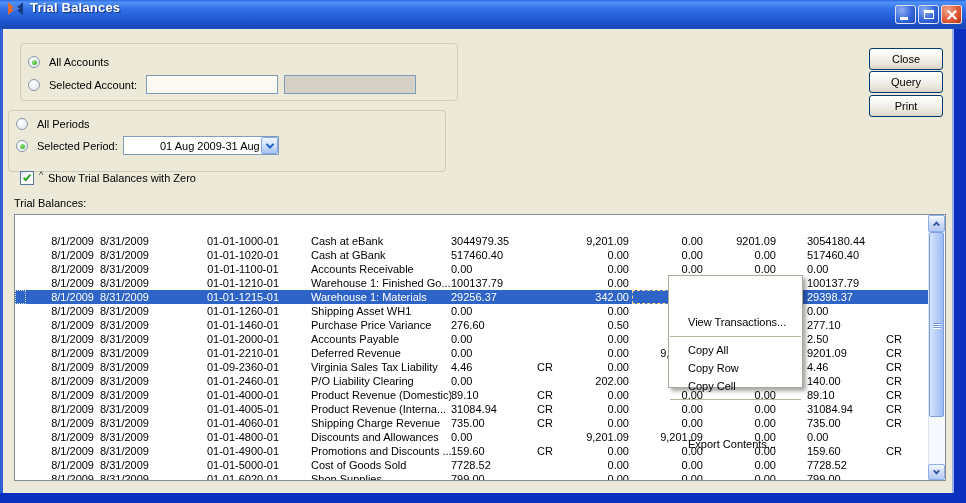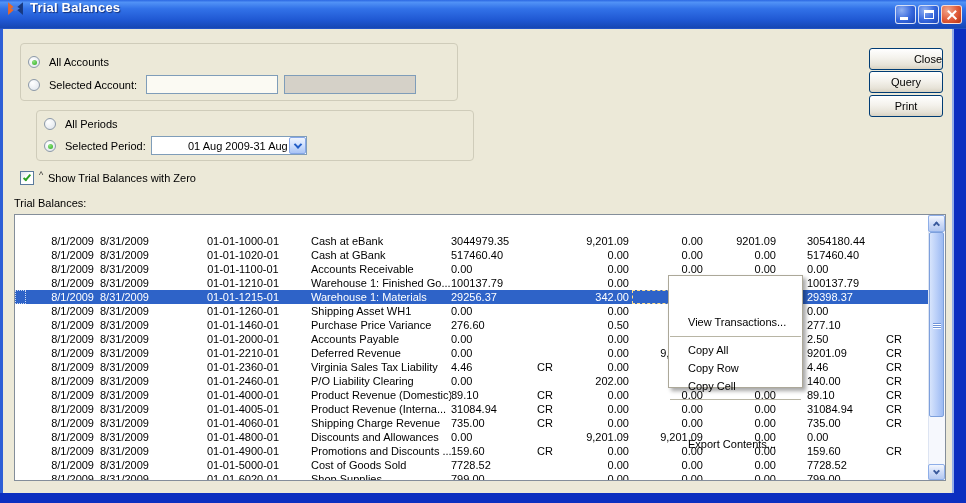--- a/index.html
+++ b/index.html
@@ -26,21 +26,21 @@
   .winbtn.close { background:radial-gradient(circle at 30% 25%,#f2a68c,#e05a38 55%,#b63212); }
   .glyph-min { position:absolute; left:4px; bottom:3px; width:8px; height:3px; background:#fff; }
   .glyph-max { position:absolute; left:5px; top:4px; width:10px; height:9px;
     border:1px solid #fff; border-top:3px solid #fff; }
   .glyph-x1,.glyph-x2 { position:absolute; left:4px; top:8px; width:12px; height:2.4px; background:#fff; }
   .glyph-x1 { transform:rotate(45deg); } .glyph-x2 { transform:rotate(-45deg); }
 
   
   .groupbox { position:absolute; border:1px solid #cfccba; border-radius:4px; background:#ece9d8; }
   .gb-accounts { left:20px; top:43px; width:438px; height:58px; }
-  .gb-periods  { left:36px; top:110px; width:438px; height:51px; }
+  .gb-periods  { left:8px; top:110px; width:438px; height:62px; }
 
   .radio { position:absolute; width:12px; height:12px; border-radius:50%;
     border:1px solid #8c99a8; background:radial-gradient(circle at 35% 30%,#fff,#dde3ea); }
   .radio.on::after { content:""; position:absolute; left:2.5px; top:2.5px; width:5px; height:5px;
     border-radius:50%; background:radial-gradient(circle at 35% 30%,#8ee27e,#2fae22); }
   .ctl-label { position:absolute; white-space:nowrap; }
 
   .textfield { position:absolute; height:19px; border:1px solid #7f9db9; background:#fbfaf3; }
   .textfield.disabled { background:#d5d1c8; }
 
@@ -55,21 +55,21 @@
   .checkbox { position:absolute; left:20px; top:171px; width:14px; height:14px;
     border:1px solid #5a7a9c; background:linear-gradient(135deg,#dde3ea,#ffffff 45%); }
   .checkmark { position:absolute; left:4px; top:1px; width:4px; height:8px;
     border-right:2px solid #2ba122; border-bottom:2px solid #2ba122; transform:rotate(40deg); }
   .zero-marker { position:absolute; left:39px; top:170px; font-size:9px; color:#333; }
   .zero-label { position:absolute; left:48px; top:172px; }
 
   .xp-button { position:absolute; left:869px; width:74px; height:22px;
     border:1px solid #003c74; border-radius:3px; text-align:center; line-height:20px;
     background:linear-gradient(180deg,#ffffff 0%,#f4f2ec 45%,#e7e3d8 80%,#d8d2c2 100%); }
-  .btn-close { top:48px;text-align:right; } .btn-query { top:71px; } .btn-print { top:95px; }
+  .btn-close { top:48px; } .btn-query { top:71px; } .btn-print { top:95px; }
 
   .table-caption { position:absolute; left:14px; top:197px; }
 
   
   .table { position:absolute; left:14px; top:214px; width:932px; height:267px;
     border:1px solid #848e9a; background:#fff; overflow:hidden; }
   .grid-cols { display:grid;
     grid-template-columns:11px 74px 81px 124px 146px 82px 27px 72px 74px 75px 26px 75px 21px 25px; }
   .thead { height:19px; background:#ebe8d8; border-bottom:1px solid #b8b5a4; }
   .hcell { height:18px; line-height:17px; border-right:1px solid #c6c3b2; white-space:nowrap; overflow:hidden; }
@@ -323,21 +323,21 @@
           <div class="tcell">9201.09</div>
           <div class="tcell">CR</div>
           <div class="tcell">9201.09</div>
           <div class="tcell">CR</div>
           <div class="tcell"></div>
         </div>
         <div class="trow grid-cols">
           <div class="tcell"></div>
           <div class="tcell">8/1/2009</div>
           <div class="tcell">8/31/2009</div>
-          <div class="tcell">01-01-2360-01</div>
+          <div class="tcell">01-09-2360-01</div>
           <div class="tcell">Virginia Sales Tax Liability</div>
           <div class="tcell">4.46</div>
           <div class="tcell">CR</div>
           <div class="tcell">0.00</div>
           <div class="tcell">0.00</div>
           <div class="tcell">0.00</div>
           <div class="tcell"></div>
           <div class="tcell">4.46</div>
           <div class="tcell">CR</div>
           <div class="tcell"></div>

